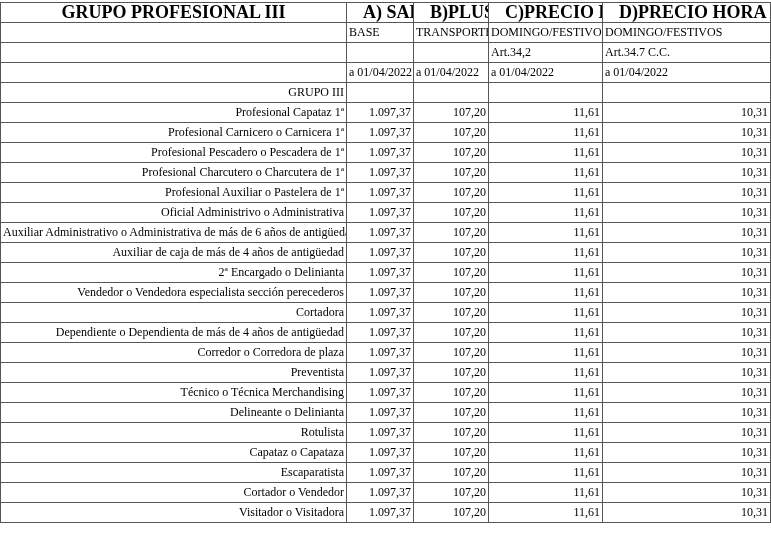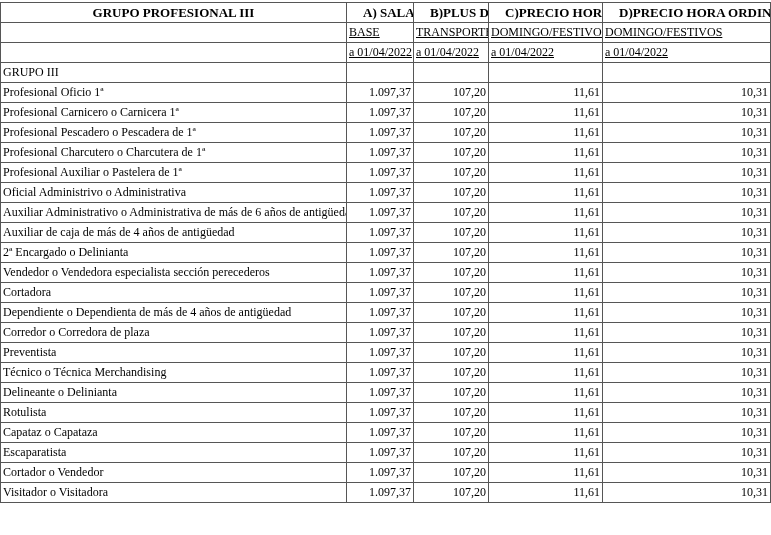--- a/index.html
+++ b/index.html
@@ -29,38 +29,37 @@
     height: 19px;
     padding: 0 2px;
     overflow: hidden;
     white-space: nowrap;
     vertical-align: middle;
     line-height: 19px;
     box-sizing: content-box;
   }
   table.salary th {
     font-weight: bold;
-    font-size: 13px;
+    font-size: 18px;
     text-align: center;
     padding: 0 16px;
   }
   th.corner {
     border-bottom: 2.5px solid #000000;
   }
   td.lab {
-    text-align: left;
+    text-align: right;
     padding-left: 2px;
   }
   td.num {
     text-align: right;
     padding-right: 4px;
   }
   thead td {
     text-align: left;
-    text-decoration: underline;
   }
 </style>
 </head>
 <body>
 
 <div class="page">
   <table class="salary">
     <colgroup>
       <col style="width:346px">
       <col style="width:67px">
@@ -78,37 +77,44 @@
       </tr>
       <tr>
         <td class="lab"></td>
         <td>BASE</td>
         <td>TRANSPORTE</td>
         <td>DOMINGO/FESTIVOS</td>
         <td>DOMINGO/FESTIVOS</td>
       </tr>
       <tr>
         <td class="lab"></td>
+        <td></td>
+        <td></td>
+        <td>Art.34,2</td>
+        <td>Art.34.7 C.C.</td>
+      </tr>
+      <tr>
+        <td class="lab"></td>
         <td>a 01/04/2022</td>
         <td>a 01/04/2022</td>
         <td>a 01/04/2022</td>
         <td>a 01/04/2022</td>
       </tr>
     </thead>
     <tbody>
       <tr>
         <td class="lab">GRUPO III</td>
         <td class="num"></td>
         <td class="num"></td>
         <td class="num"></td>
         <td class="num"></td>
       </tr>
 
   <tr>
-    <td class="lab">Profesional Oficio 1ª</td>
+    <td class="lab">Profesional Capataz 1ª</td>
     <td class="num">1.097,37</td>
     <td class="num">107,20</td>
     <td class="num">11,61</td>
     <td class="num">10,31</td>
   </tr>
 
   <tr>
     <td class="lab">Profesional Carnicero o Carnicera 1ª</td>
     <td class="num">1.097,37</td>
     <td class="num">107,20</td>

